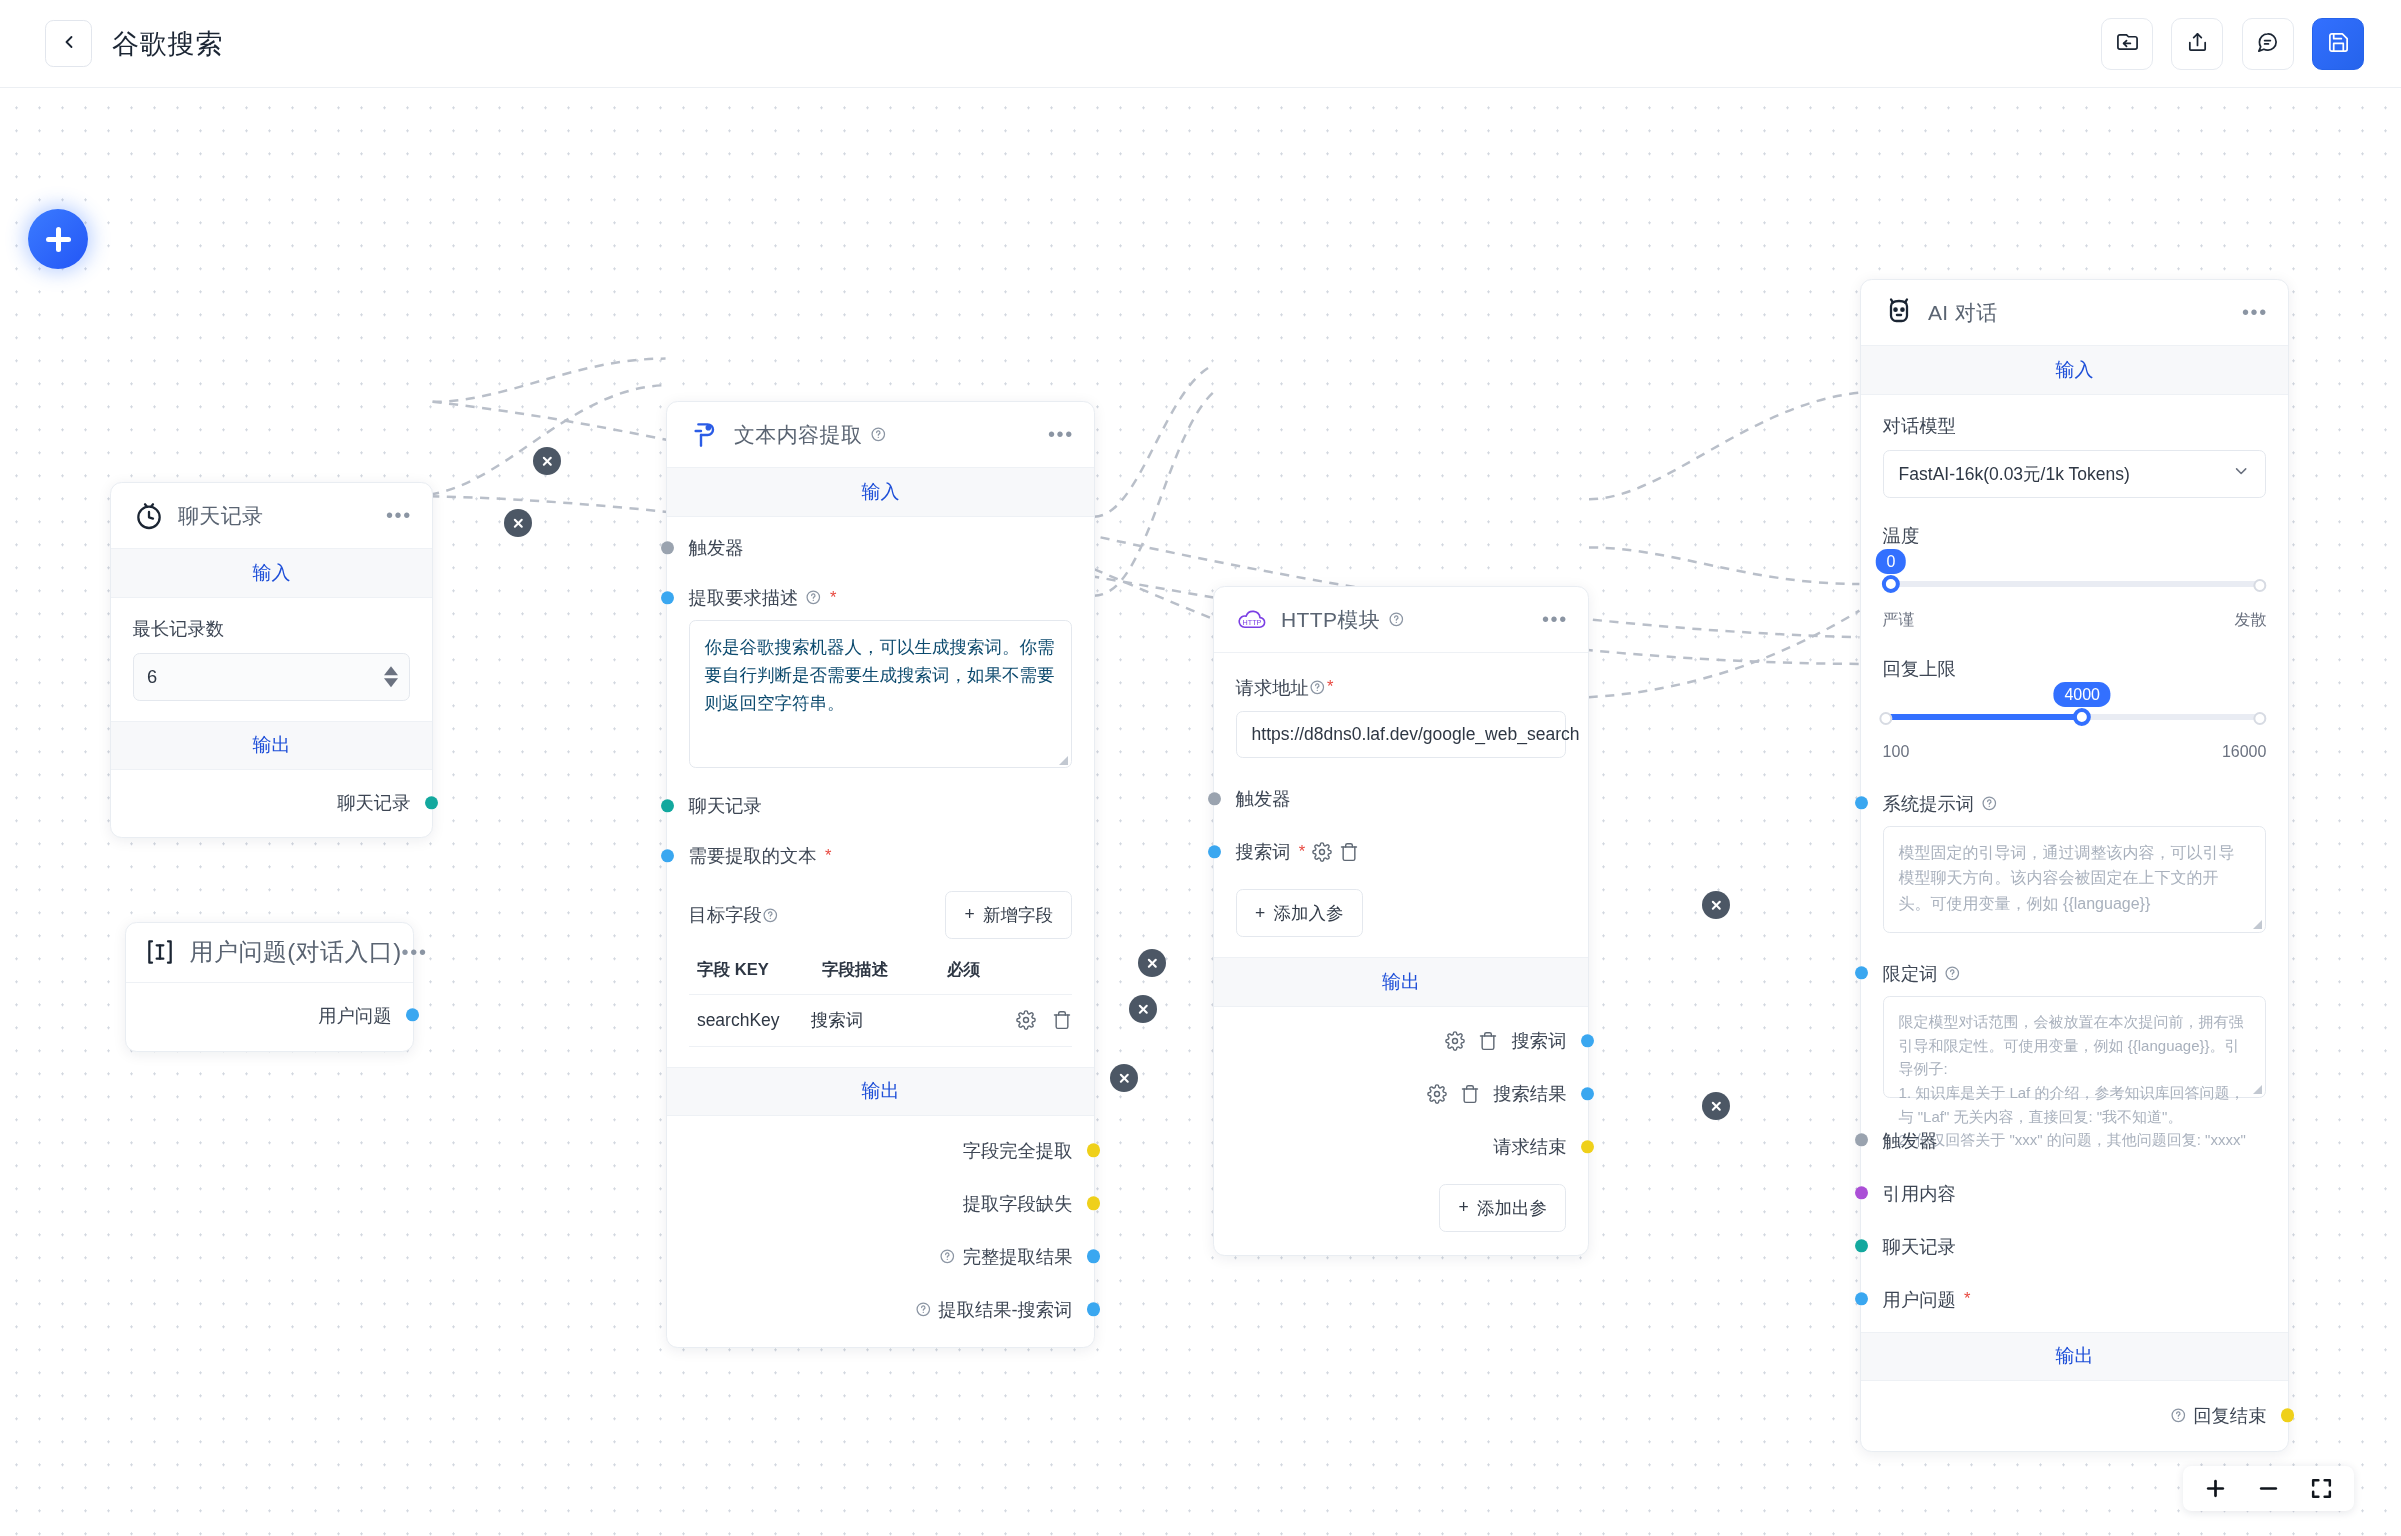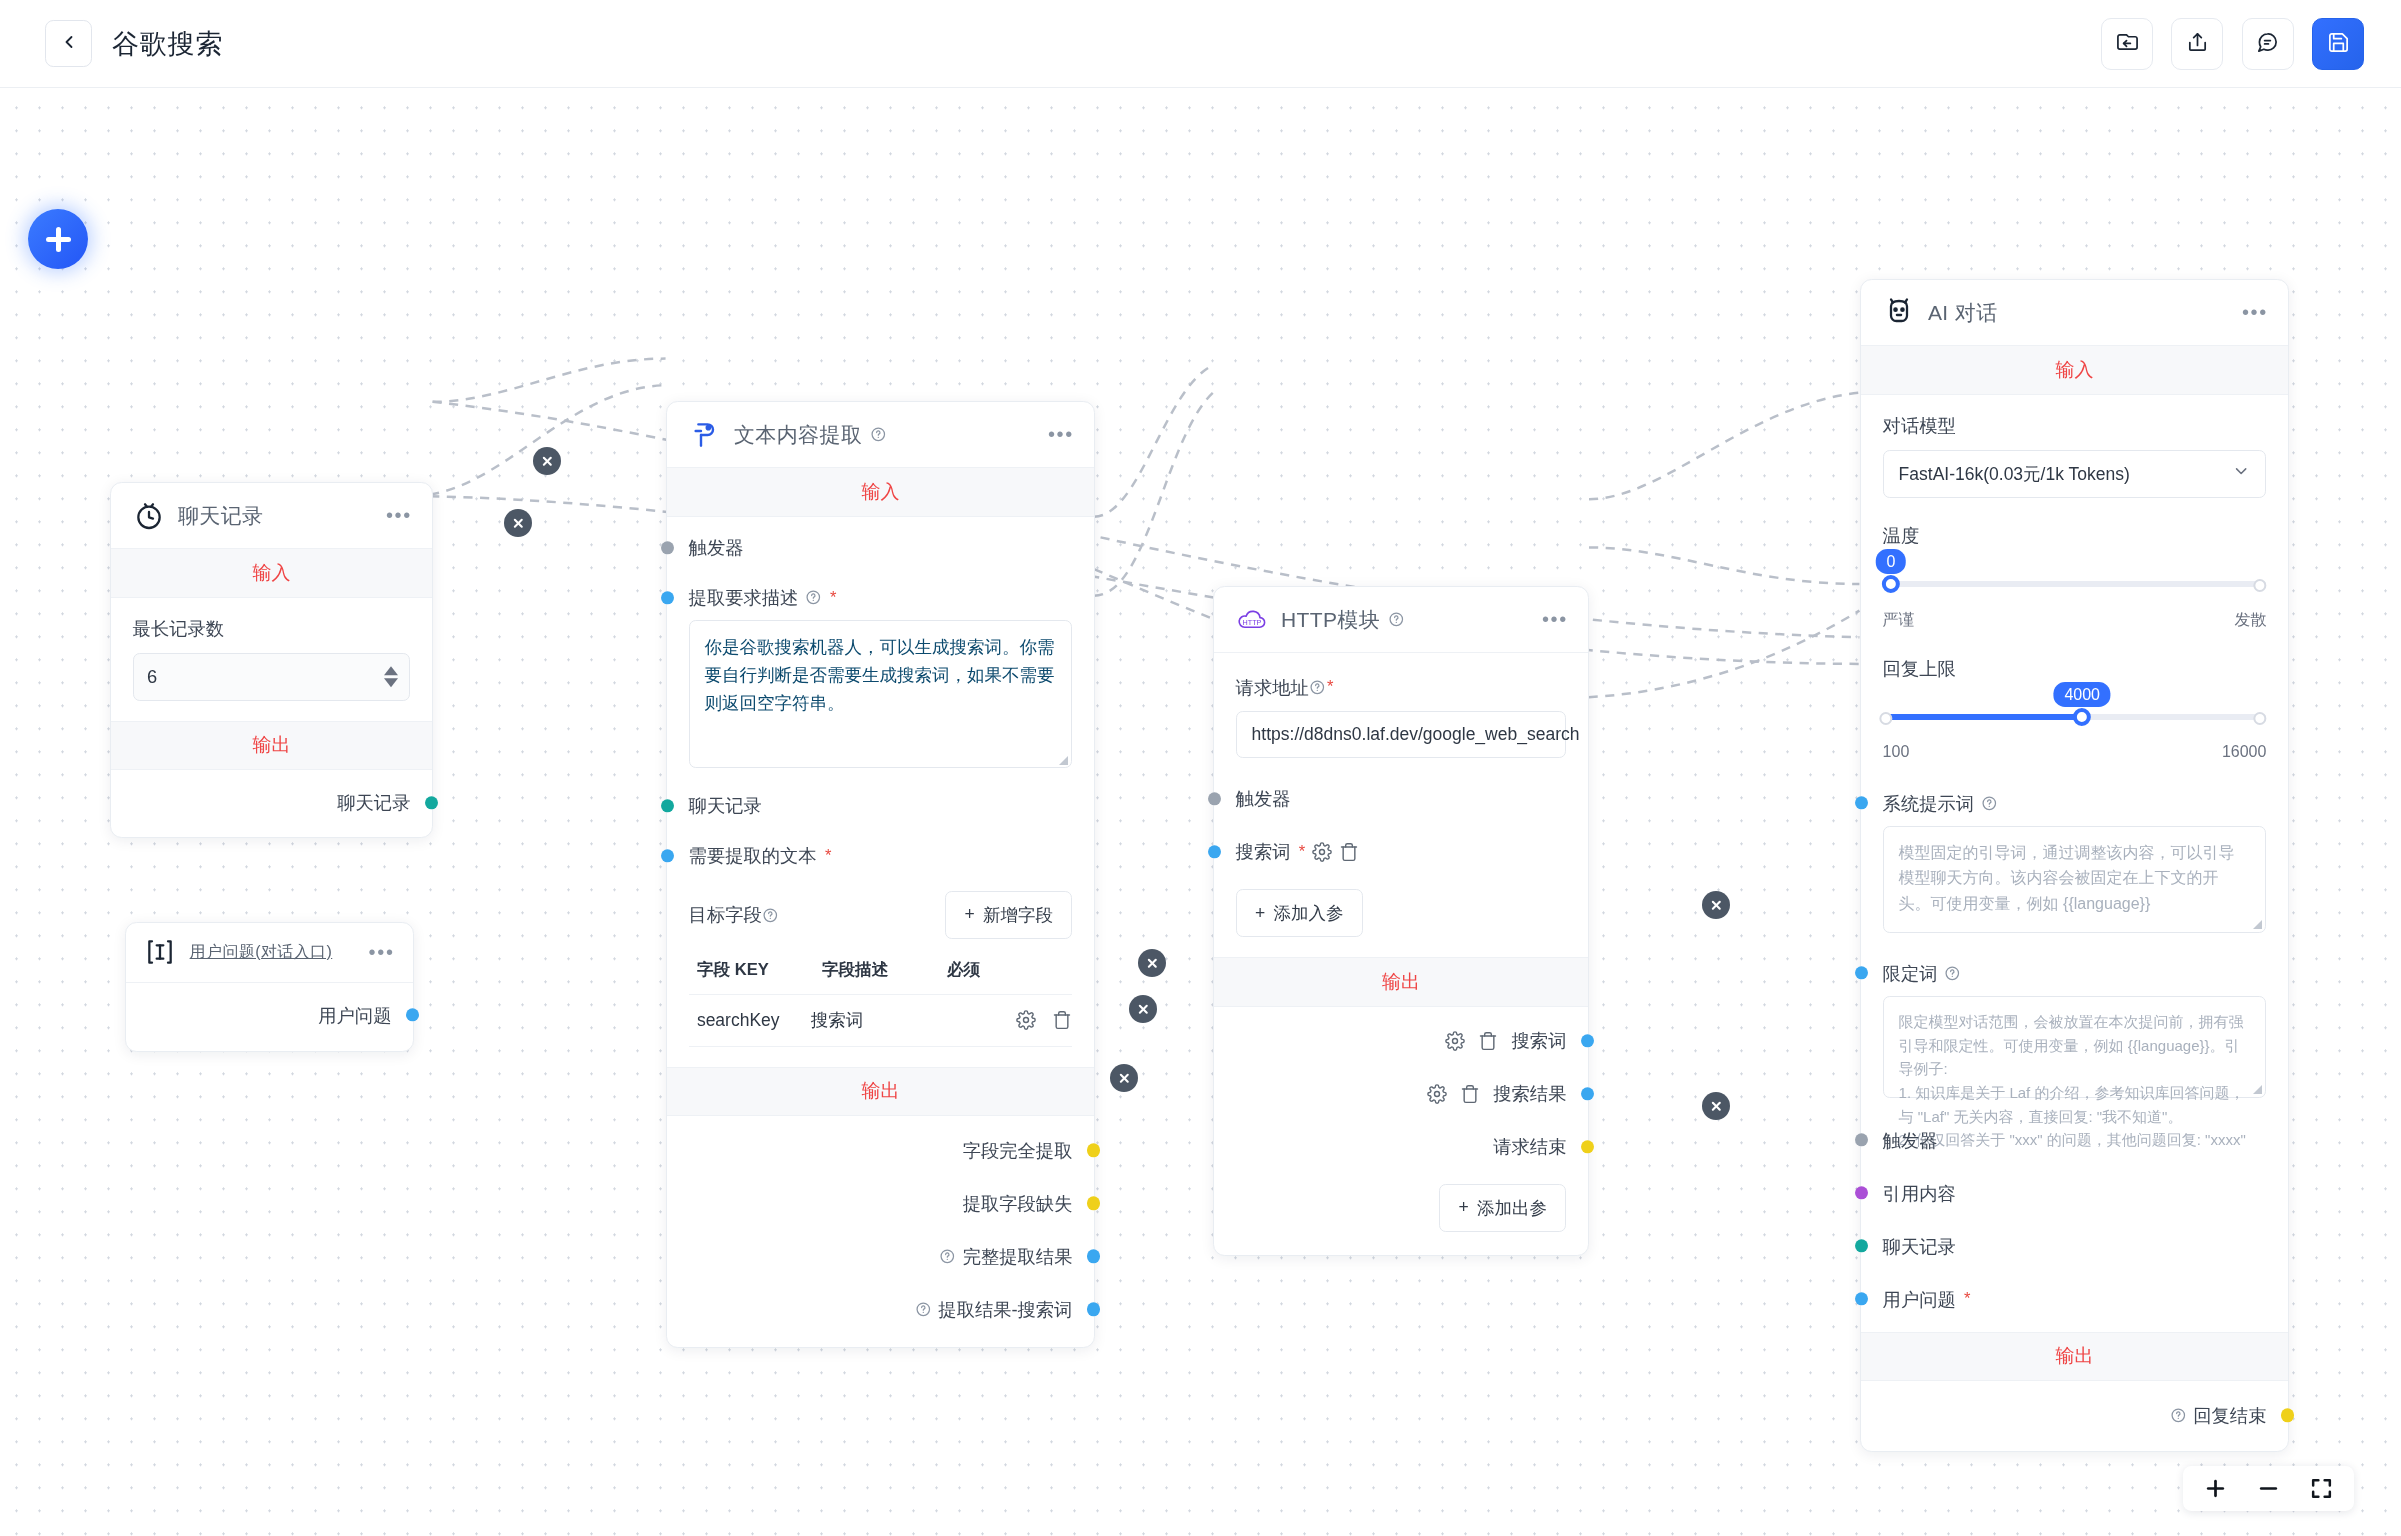--- a/index.html
+++ b/index.html
@@ -67,21 +67,21 @@
     position: absolute; background:#fff; border:0.8px solid #e9edf2; border-radius: 11.6px;
     box-shadow: 0 2.5px 13.3px rgba(20,32,60,.07); z-index: 10;
   }
   .node-head { display:flex; align-items:center; padding: 16.6px 20px 16.6px 21.6px; }
   .node-head .nicon { width: 32px; height: 32px; margin-right: 13.3px; flex:0 0 32px; display:flex; align-items:center; justify-content:center;}
   .node-head .ntitle { font-size: 21px; color:#5a6472; letter-spacing:0.4px; white-space:nowrap; }
   .node-head .qmk { margin-left:7.5px; }
   .node-head .dots { margin-left:auto; color:#8b95a3; font-size: 20px; letter-spacing:1.7px; line-height:8.3px; cursor:pointer;}
   .sec-bar {
     background:#f7f8fa; border-top:0.8px solid #eef1f5; border-bottom:0.8px solid #eef1f5;
-    text-align:center; font-size: 19px; color:#ef4444; padding: 10.8px 0;
+    text-align:center; font-size: 19px; color:#1d4ed8; padding: 10.8px 0;
   }
   .body { padding: 18.3px 21.6px 20px 21.6px; }
   .field-label { font-size: 18.3px; color:#3d4654; margin-bottom: 11.6px; display:flex; align-items:center;}
   .req { color:#e8483f; font-size:16.6px; margin-left:1.7px; }
   .qmk svg { width:16.6px; height:16.6px; display:block; }
 
   .num-input {
     width: 100%; height: 48px; border:0.8px solid #e4e8ee; border-radius: 6.7px; background:#fafbfc;
     display:flex; align-items:center; padding: 0 13.3px; font-size:18.3px; color:#2e3744; position:relative;
   }
@@ -306,21 +306,21 @@
       <div class="node-head" style="padding:13.3px 18.3px;">
         <span class="nicon">
           <svg viewBox="0 0 24 24" fill="none" stroke="#1b2533" stroke-width="1.7" stroke-linecap="round" stroke-linejoin="round">
             <path d="M6 4 H4 V20 H6"></path>
               <path d="M18 4 H20 V20 H18"></path>
               <line x1="12" y1="7" x2="12" y2="17"></line>
               <line x1="9.5" y1="7" x2="14.5" y2="7"></line>
               <line x1="9.5" y1="17" x2="14.5" y2="17"></line>
           </svg>
         </span>
-        <span class="ntitle" style="font-size:16px;text-decoration:underline;">用户问题(对话入口)</span>
+        <span class="ntitle" style="font-size:24px;">用户问题(对话入口)</span>
         <span class="dots">•••</span>
       </div>
       <div style="border-top:0.8px solid #eef1f5; padding:20px 21.6px 23px;">
         <div class="io-row out" style="margin-bottom:0;">
           <span class="lbl">用户问题</span>
           <span class="port right p-blue"></span>
         </div>
       </div>
     </div>
 

